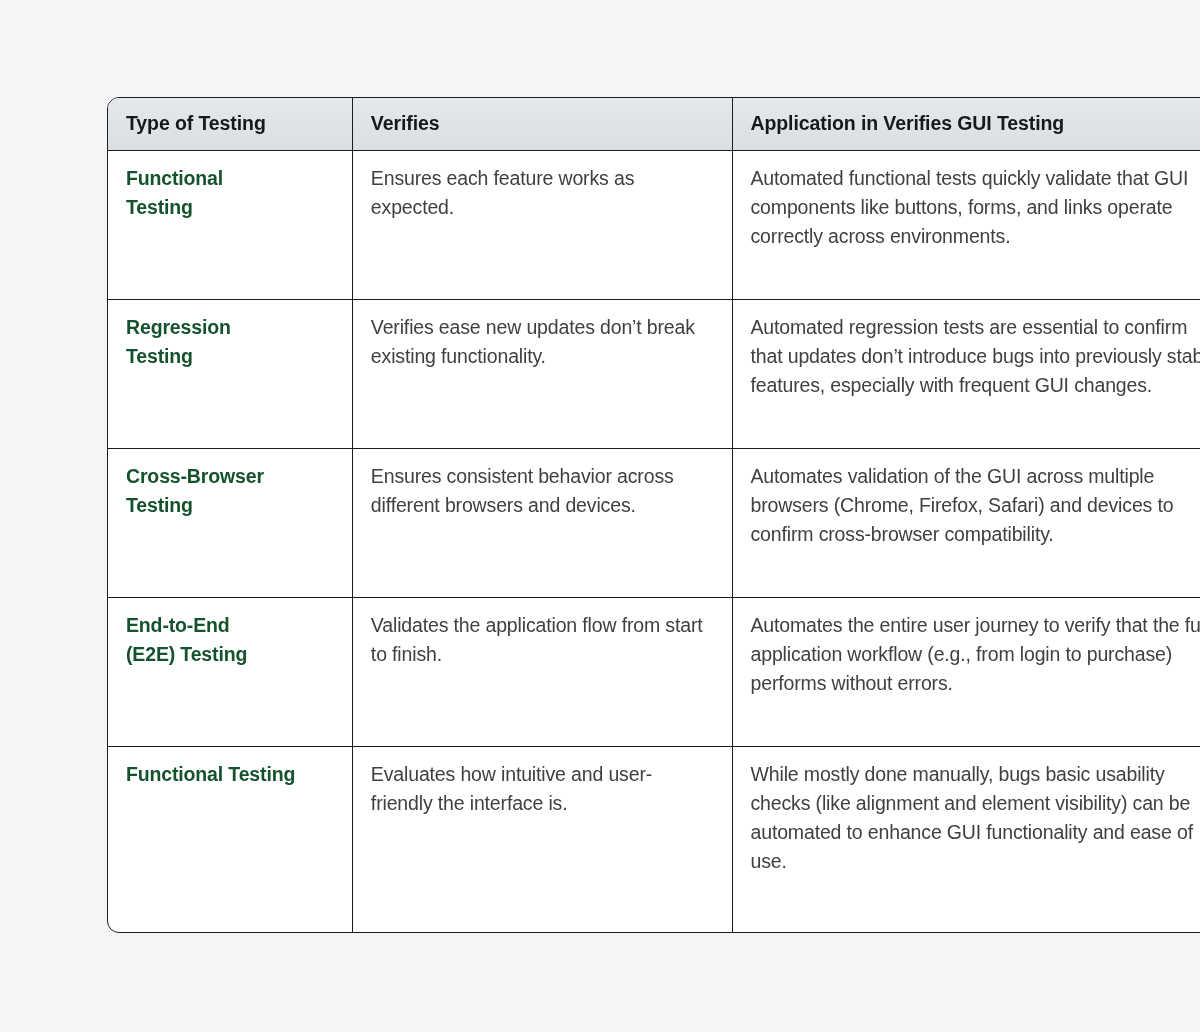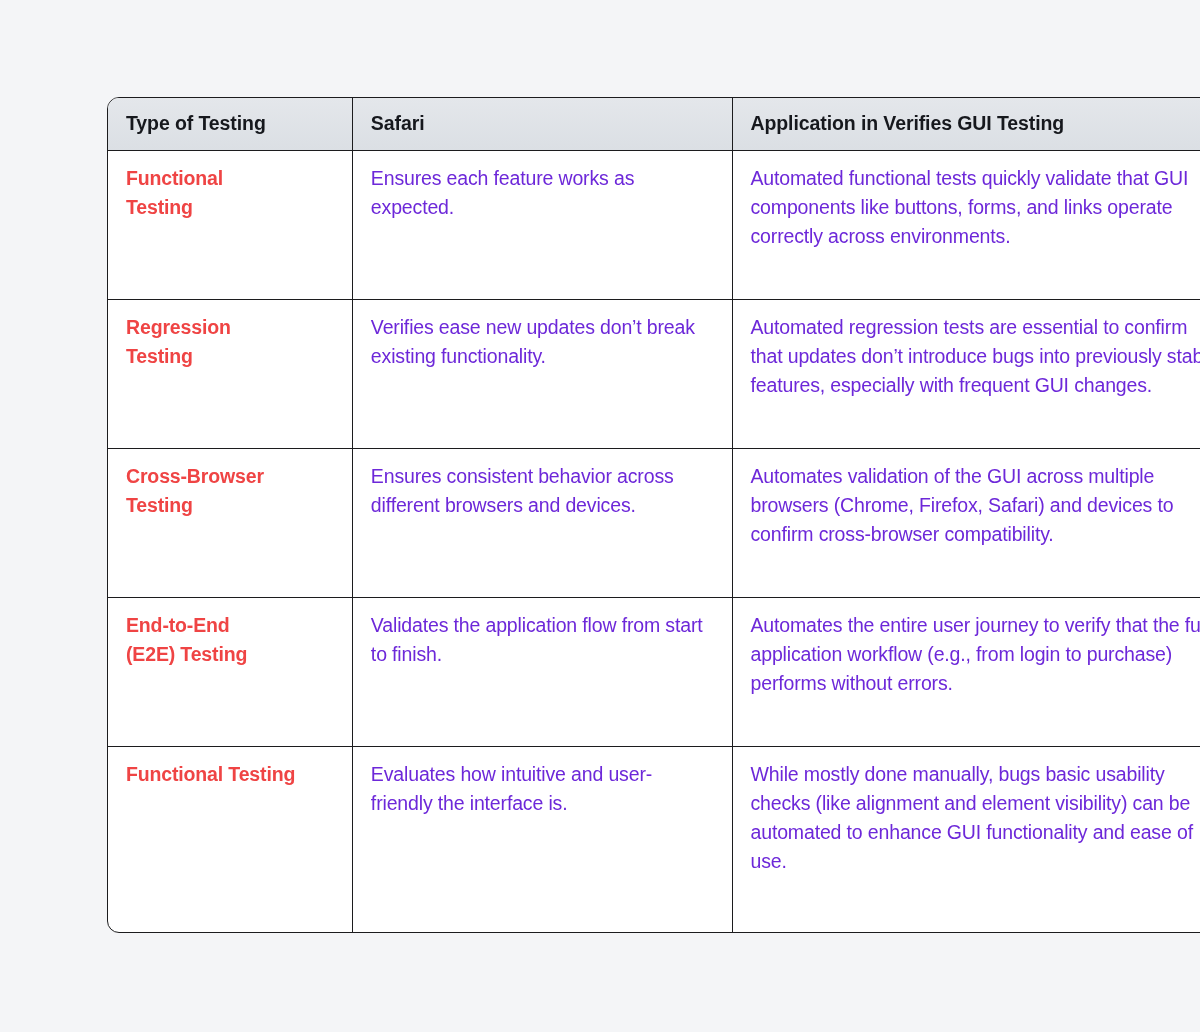--- a/index.html
+++ b/index.html
@@ -61,34 +61,34 @@
     border-right: none;
   }
 
   tbody td {
     border-right: 1.6px solid #1c1c1e;
     border-bottom: 1.6px solid #1c1c1e;
     vertical-align: top;
     padding: 13px 18px 16px 18px;
     font-size: 19.5px;
     line-height: 1.49;
-    color: #6d28d9;
+    color: #404040;
     letter-spacing: -0.15px;
     box-sizing: border-box;
   }
   tbody td:last-child {
     border-right: none;
   }
   tbody tr:last-child td {
     border-bottom: none;
   }
 
   td.col-type {
     font-weight: bold;
-    color: #ef4444;
+    color: #14532d;
   }
 
   .cell-text {
     display: block;
     white-space: pre-line;
   }
 
   col.c1 { width: 218px; }
   col.c2 { width: 338px; }
   col.c3 { width: 450px; }
@@ -100,21 +100,21 @@
   <div class="table-wrap">
     <table class="data-table">
       <colgroup>
         <col class="c1">
         <col class="c2">
         <col class="c3">
       </colgroup>
       <thead>
         <tr>
           <th>Type of Testing</th>
-          <th>Safari</th>
+          <th>Verifies</th>
           <th>Application in Verifies GUI Testing</th>
         </tr>
       </thead>
       <tbody>
         <tr>
           <td class="col-type">
               <span class="cell-text">Functional
 Testing</span>
             </td>
           <td>

